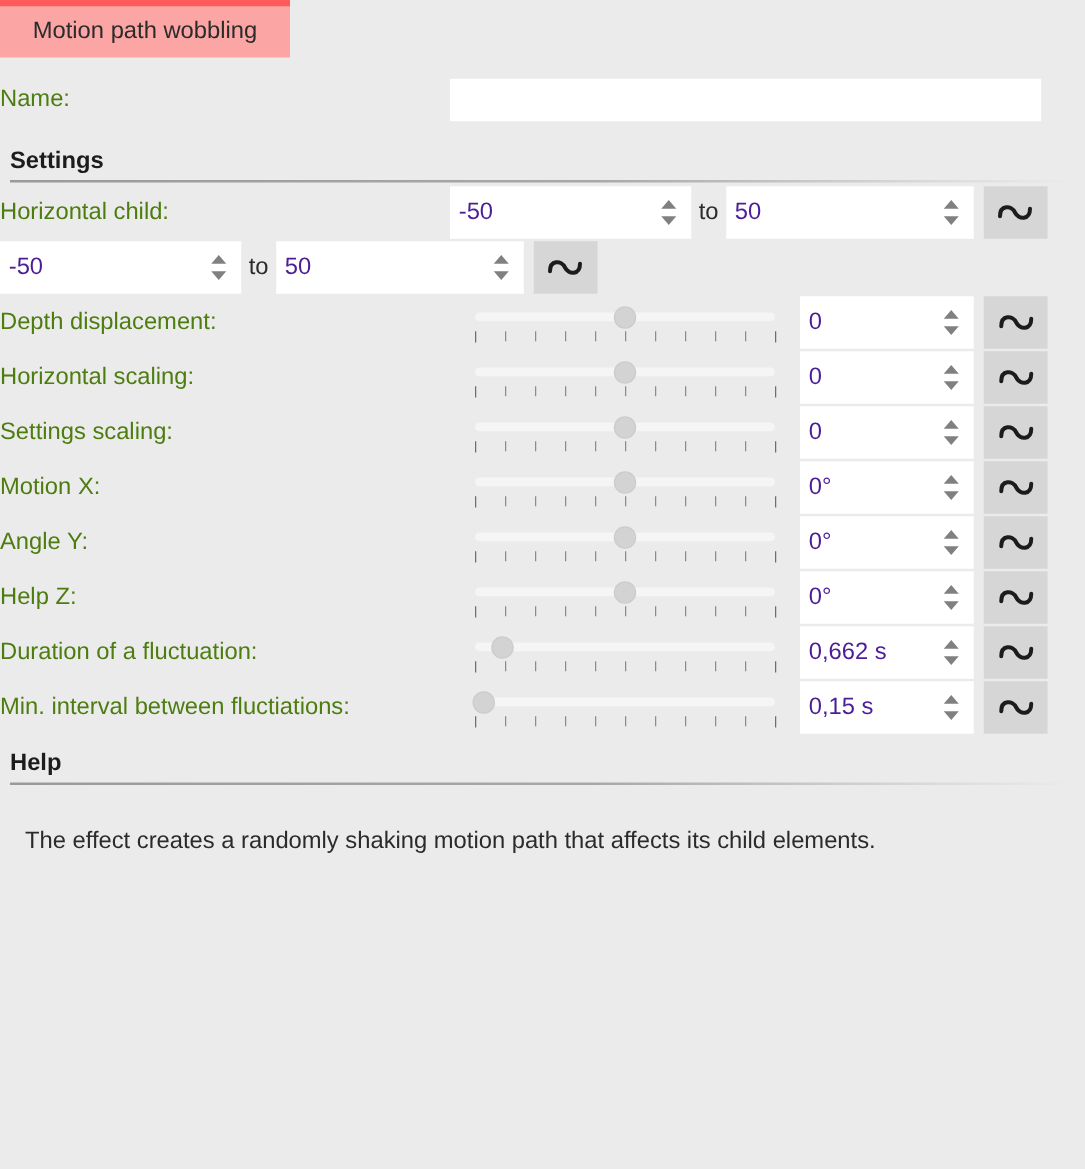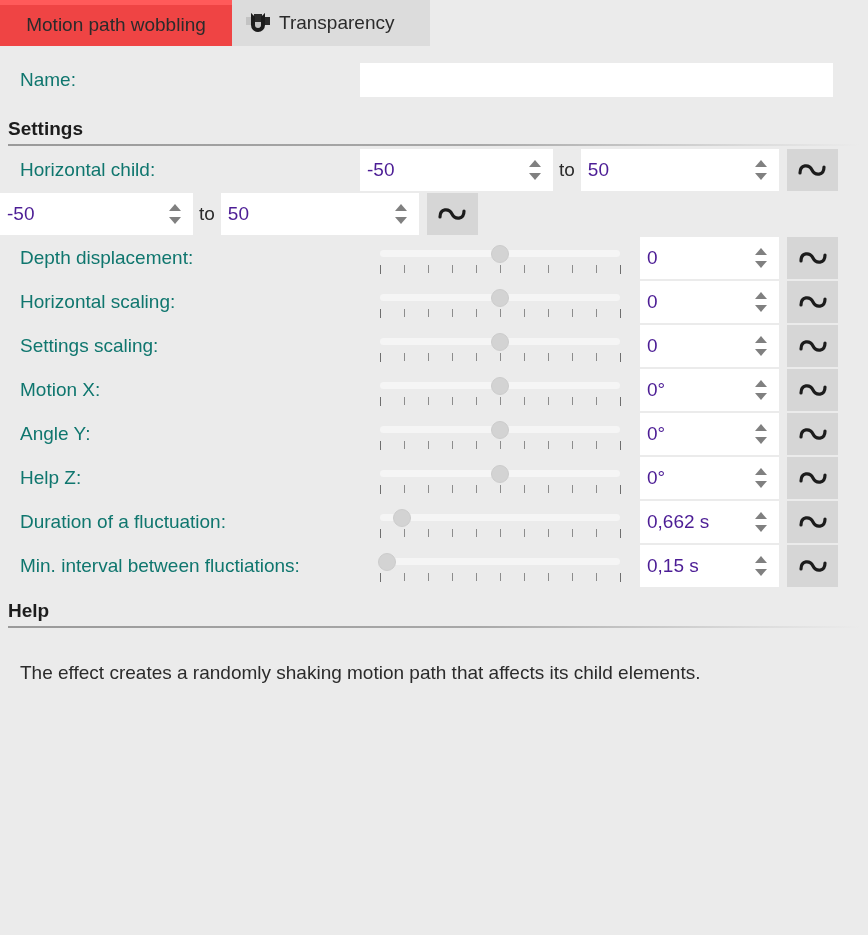--- a/index.html
+++ b/index.html
@@ -29,21 +29,21 @@
     align-items: center;
     box-sizing: border-box;
     font-size: 19px;
     color: #2b2b2b;
     cursor: default;
     user-select: none;
   }
   .tab-active {
     width: 232px;
     justify-content: center;
-    background: #ef4444;
+    background: #fca5a5;
     padding-top: 4px;
   }
   .tab-active .accent {
     position: absolute;
     left: 0;
     top: 0;
     width: 232px;
     height: 5px;
     background: #ff5a5a;
   }
@@ -84,24 +84,23 @@
   }
 
   
   .row {
     display: flex;
     align-items: center;
     height: 44px;
   }
   .label {
     width: 360px;
-    padding-left: 20px;
     box-sizing: border-box;
     font-size: 19px;
-    color: #0f766e;
+    color: #4d7c0f;
     white-space: nowrap;
   }
 
   
   .name-row { height: 52px; margin-top: 8px; }
   .name-input {
     width: 473px;
     height: 34px;
     background: #ffffff;
     border: none;
@@ -245,30 +244,20 @@
   .fields { padding-top: 2px; }
 </style>
 </head>
 <body>
 
 <div class="tabbar">
   <div class="tab tab-active">
     <div class="accent"></div>
     <span class="tab-label">Motion path wobbling</span>
   </div>
-  <div class="tab tab-inactive">
-    <span class="transp-icon">
-      <span class="sq sq-l1"></span>
-      <span class="sq sq-l2"></span>
-      <span class="sq sq-d1"></span>
-      <span class="sq sq-d2"></span>
-      <span class="arc"></span>
-    </span>
-    <span class="tab-label">Transparency</span>
-  </div>
 </div>
 
 <div class="row name-row">
   <div class="label">Name:</div>
   <input class="name-input" type="text" placeholder="" style="">
 </div>
 
 <div class="section">
   <div class="section-title">Settings</div>
   <div class="section-rule"></div>

